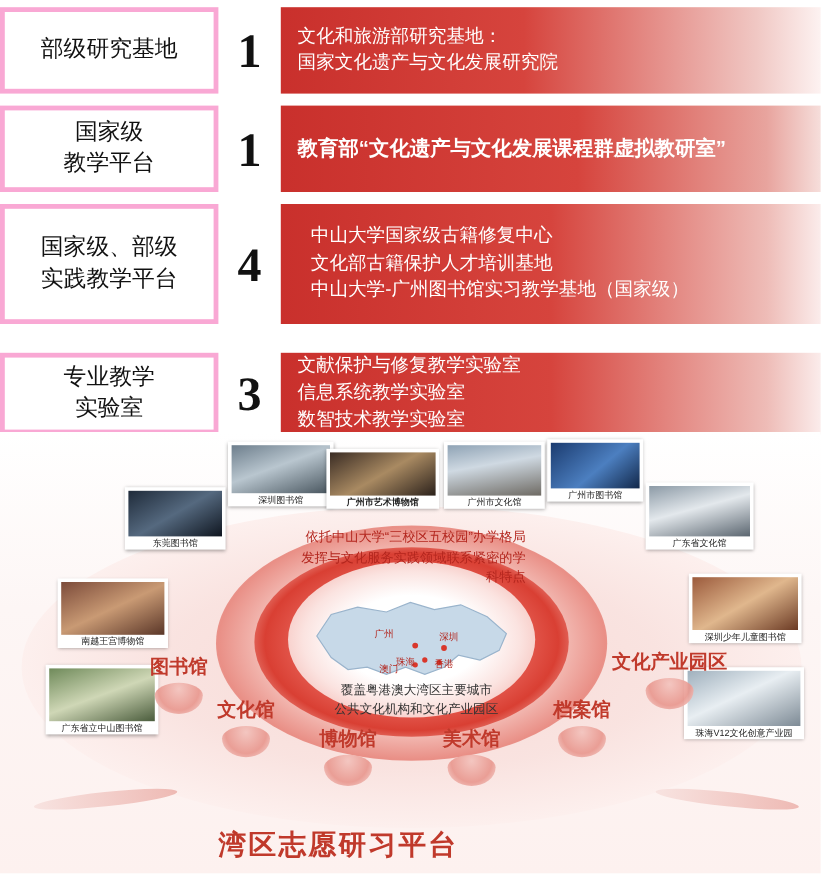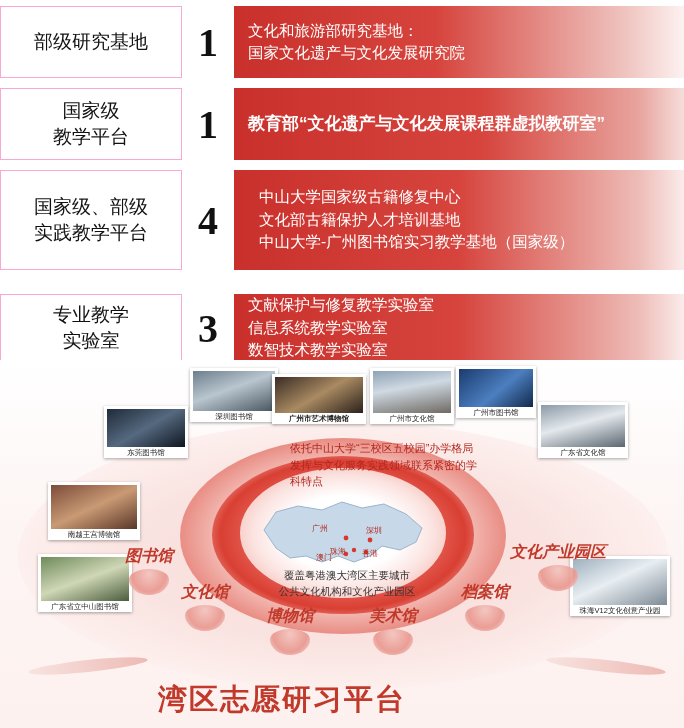--- a/index.html
+++ b/index.html
@@ -13,21 +13,21 @@
   }
   
   .table-area{
     position:absolute;left:0;top:0;width:684px;height:360px;
   }
   .trow{
     position:absolute;left:0;width:684px;display:flex;align-items:stretch;
   }
   .label-cell{
     width:182px;flex:0 0 182px;
-    border:1px solid #f9a8d4;
+    border:4px solid #f9a8d4;
     box-sizing:border-box;
     display:flex;align-items:center;justify-content:center;
     text-align:center;
     font-size:19px;
     line-height:1.35;
     color:#111;
     background:#fff;
   }
   .num-cell{
     width:52px;flex:0 0 52px;
@@ -72,21 +72,21 @@
   .ring-mid{
     left:212px;top:96px;width:262px;height:158px;
     background:radial-gradient(ellipse at 50% 50%, rgba(255,255,255,0) 48%, #e2554a 54%, #d93f33 66%, #f0a59c 82%, rgba(255,255,255,0) 100%);
   }
   .ring-inner{
     left:240px;top:108px;width:206px;height:130px;
     background:radial-gradient(ellipse at 50% 50%, #ffffff 40%, #fbe3e0 62%, #f5c0ba 80%, rgba(255,255,255,0) 100%);
   }
   .center-note{
     position:absolute;left:248px;top:80px;width:190px;
-    text-align:left;font-size:11px;line-height:1.5;color:#b3261e;margin-left:42px;
+    text-align:right;font-size:11px;line-height:1.5;color:#b3261e;
   }
   .map-shape{
     position:absolute;left:250px;top:128px;width:190px;height:92px;
   }
   .map-note{
     position:absolute;left:252px;top:208px;width:190px;
     text-align:center;font-size:10.5px;line-height:1.5;color:#333;
   }
   .city-dot{position:absolute;font-size:8px;color:#b3261e;}
 
@@ -99,34 +99,34 @@
     box-sizing:border-box;
   }
   .photo .img{width:100%;height:100%;display:block;}
   .photo .cap{
     display:block;text-align:center;font-size:7.5px;color:#222;
     line-height:11px;height:11px;overflow:hidden;white-space:nowrap;
   }
 
   
   .ped{
-    position:absolute;text-align:center;font-style:italic;
+    position:absolute;text-align:center;
   }
   .ped .t{
     font-size:16px;font-weight:bold;color:#c0392b;white-space:nowrap;
   }
   .ped .stand{
     margin:2px auto 0 auto;width:40px;height:26px;
     background:radial-gradient(ellipse at 50% 20%, #f3c3bd 0%, #e8968d 60%, #f7ddda 100%);
     border-radius:50%/40% 40% 60% 60%;
     opacity:.9;
   }
   .platform-title{
     position:absolute;left:0;bottom:8px;width:564px;text-align:center;
-    font-size:29px;font-weight:bold;color:#c0392b;letter-spacing:2px;
+    font-size:23px;font-weight:bold;color:#c0392b;letter-spacing:2px;
   }
   .swoosh{
     position:absolute;border-radius:50%;
     background:linear-gradient(to right,#f6dedb,#e9a7a0);
     opacity:.75;
   }
 </style>
 </head>
 <body>
 
@@ -257,20 +257,24 @@
   <div class="photo" style="left:48px;top:122px;width:92px;height:58px;">
     <span class="img" style="height:44px;background:linear-gradient(155deg,#7c4b3a,#c99a74 50%,#5a3628);"></span>
     <span class="cap">南越王宫博物馆</span>
   </div>
 
   <div class="photo" style="left:38px;top:194px;width:94px;height:58px;">
     <span class="img" style="height:44px;background:linear-gradient(160deg,#6f8a5a,#cfd7b6 50%,#4a5c3c);"></span>
     <span class="cap">广东省立中山图书馆</span>
   </div>
 
+  <div class="photo" style="left:574px;top:118px;width:94px;height:58px;">
+    <span class="img" style="height:44px;background:linear-gradient(150deg,#9b5a3c,#e0b78d 50%,#6b3a24);"></span>
+    <span class="cap">深圳少年儿童图书馆</span>
+  </div>
 
   <div class="photo" style="left:570px;top:196px;width:100px;height:60px;">
     <span class="img" style="height:46px;background:linear-gradient(155deg,#9fb0bd,#e8eef2 45%,#7d8a95);"></span>
     <span class="cap">珠海V12文化创意产业园</span>
   </div>
 
   <div class="ped" style="left:104px;top:186px;width:90px;">
     <div class="t">图书馆</div>
     <div class="stand"></div>
   </div>

